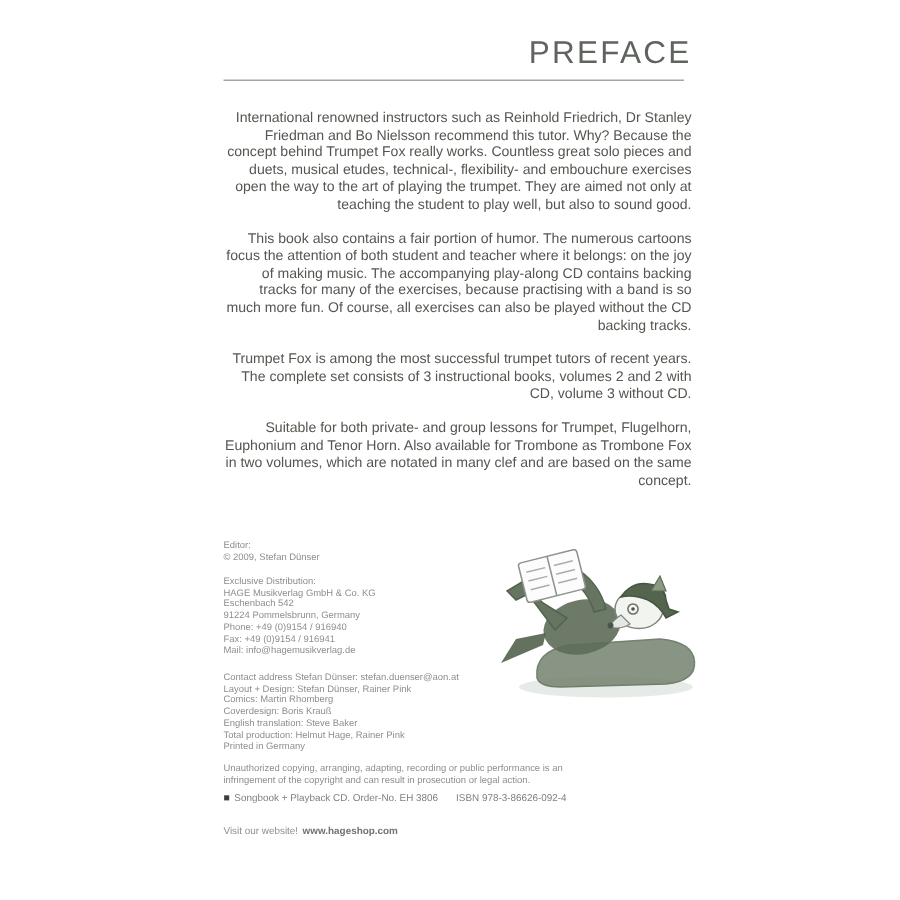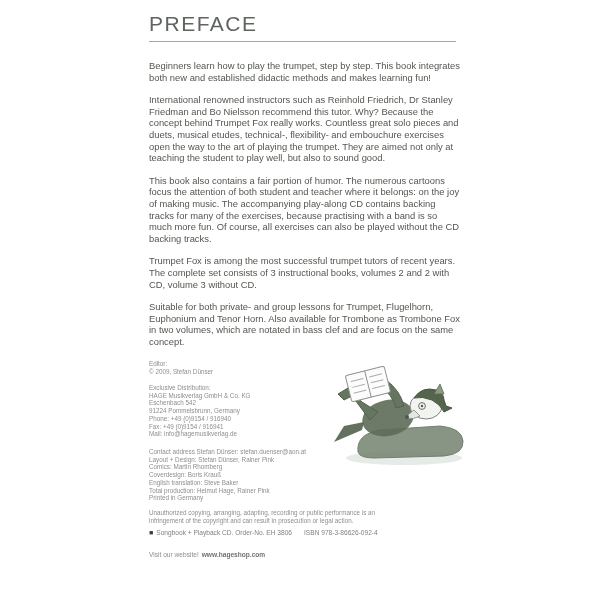--- a/index.html
+++ b/index.html
@@ -1,20 +1,20 @@
 <!DOCTYPE html>
 <html><head>
 <meta charset="utf-8">
 <style>
   html,body{margin:0;padding:0;background:#ffffff;}
   .page{
     position:relative;width:600px;height:600px;background:#ffffff;overflow:hidden;
     font-family:"Liberation Sans", sans-serif;
   }
-  .content{position:absolute;left:149px;top:12px;width:312px;}
+  .content{position:absolute;left:149px;top:24px;width:312px;text-align:right;}
   .title{
     font-size:21px;font-weight:400;letter-spacing:1.5px;color:#5f645f;
     margin:0 0 5px 0;
   }
   .title-rule{height:1px;background:#a3a8a3;width:307px;margin:0 0 18px 0;}
   .para{
     font-size:9.4px;line-height:11.6px;color:#52574f;margin:0 0 11px 0;
     letter-spacing:0px;
   }
   .para .b{font-weight:normal;}
@@ -33,25 +33,24 @@
 </style>
 </head>
 <body>
 
 <div class="page">
 
   <div class="content">
     <h1 class="title">PREFACE</h1>
     <div class="title-rule"></div>
     <div>
-        <p class="para"><span>Beginners learn how to play the trumpet, step by step. This book integrates both new and established didactic methods and makes learning fun!</span></p>
         <p class="para"><span>International renowned instructors such as Reinhold Friedrich, Dr Stanley Friedman and Bo Nielsson recommend this tutor. Why? Because the concept behind </span><span class="b">Trumpet Fox</span><span> really works. Countless great solo pieces and duets, musical etudes, technical-, flexibility- and embouchure exercises open the way to the art of playing the trumpet. They are aimed not only at teaching the student to play well, but also to sound good.</span></p>
         <p class="para"><span>This book also contains a fair portion of humor. The numerous cartoons focus the attention of both student and teacher where it belongs: on the joy of making music. The accompanying play-along CD contains backing tracks for many of the exercises, because practising with a band is so much more fun. Of course, all exercises can also be played without the CD backing tracks.</span></p>
         <p class="para"><span>Trumpet Fox is among the most successful trumpet tutors of recent years. The complete set consists of 3 instructional books, volumes 2 and 2 with CD, volume 3 without CD.</span></p>
-        <p class="para"><span>Suitable for both private- and group lessons for Trumpet, Flugelhorn, Euphonium and Tenor Horn. Also available for Trombone as Trombone Fox in two volumes, which are notated in bass clef and are focus on the same concept.</span></p>
+        <p class="para"><span>Suitable for both private- and group lessons for Trumpet, Flugelhorn, Euphonium and Tenor Horn. Also available for Trombone as Trombone Fox in two volumes, which are notated in many clef and are based on the same concept.</span></p>
       </div>
   </div>
 
   <div class="credits-block blk-editor">
       <div class="cline">Editor:</div>
       <div class="cline">© 2009, Stefan Dünser</div>
     </div>
   <div class="credits-block blk-dist">
       <div class="cline">Exclusive Distribution:</div>
       <div class="cline">HAGE Musikverlag GmbH &amp; Co. KG</div>

